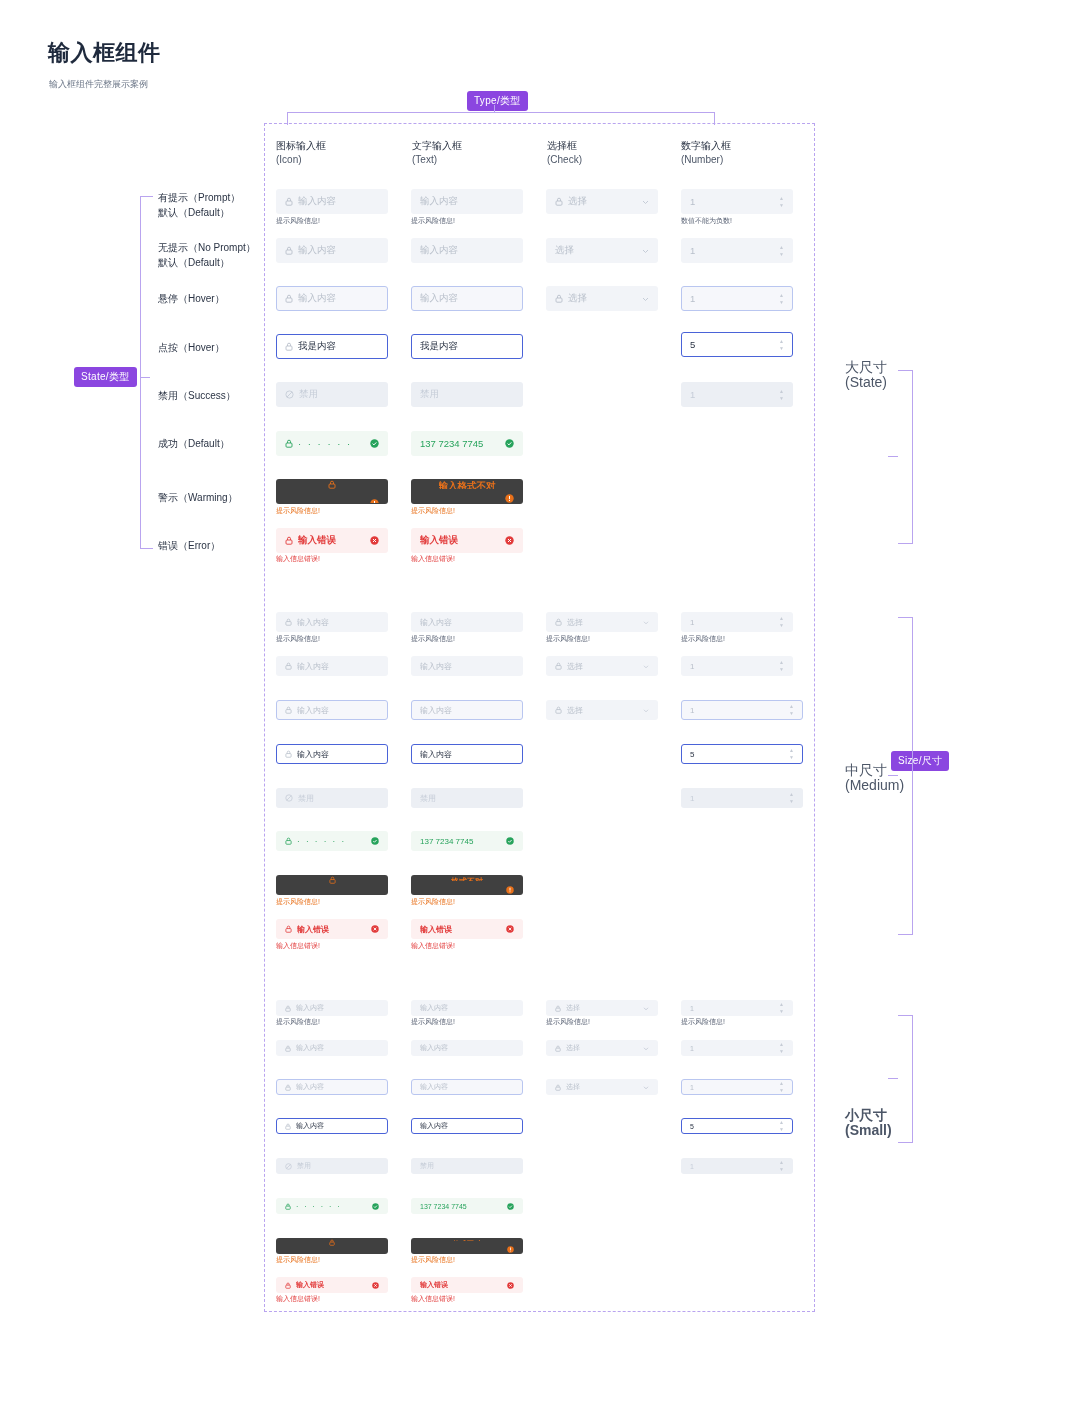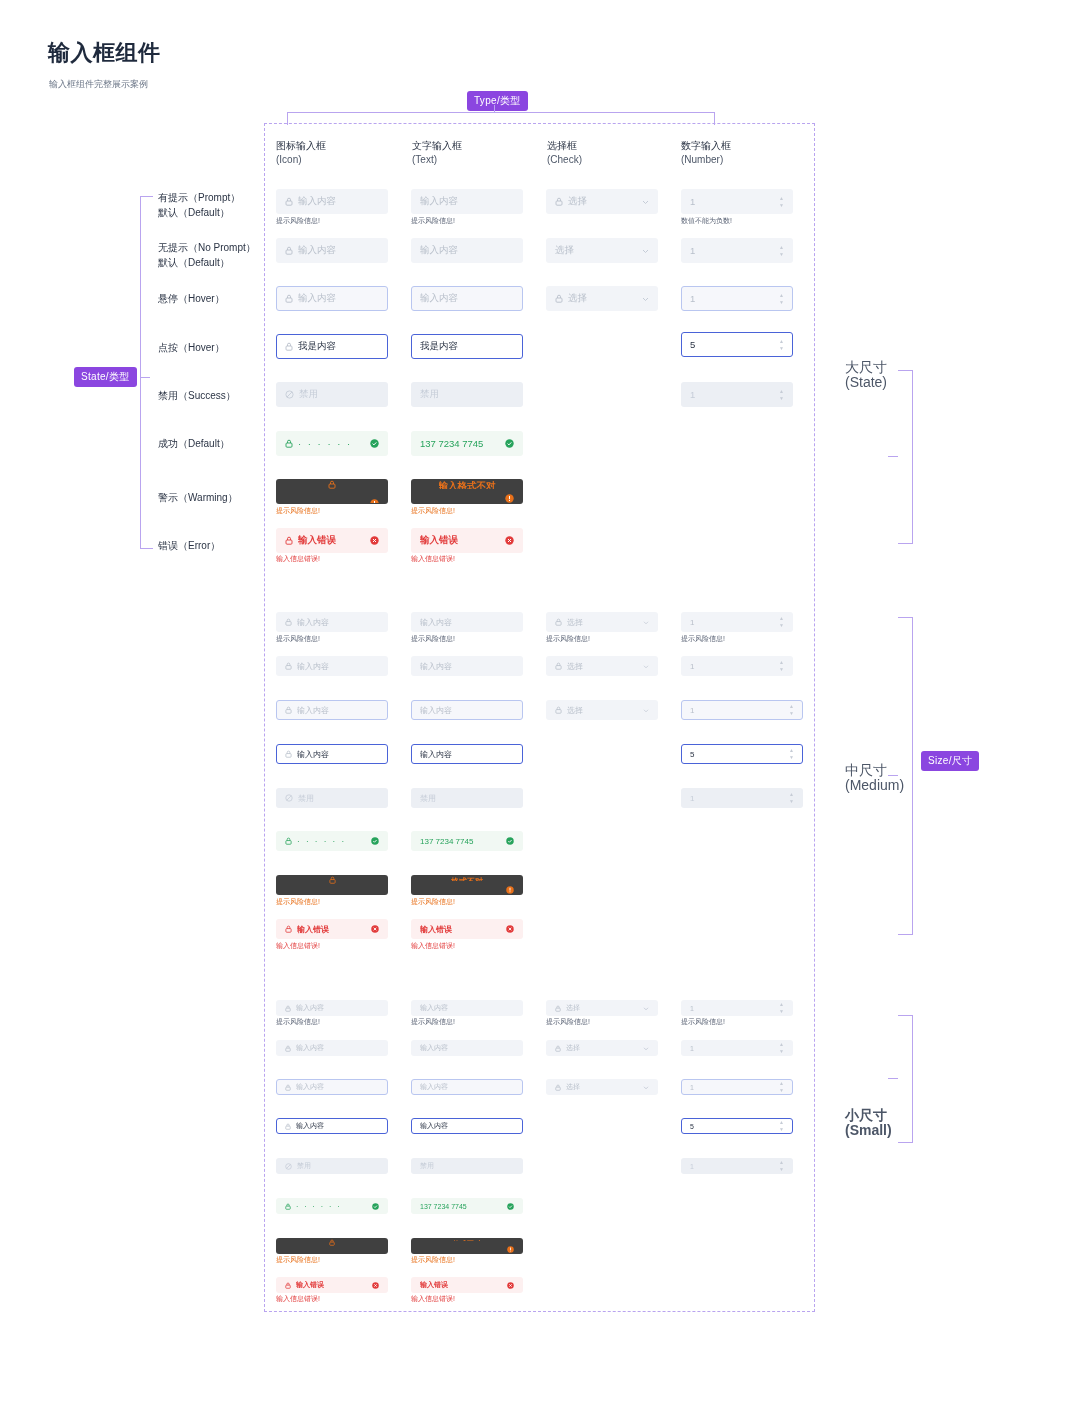--- a/index.html
+++ b/index.html
@@ -17,21 +17,21 @@
   .title{position:absolute;left:48px;top:38px;font-size:22px;font-weight:bold;color:#1f2a3d;letter-spacing:.5px;}
   .subtitle{position:absolute;left:49px;top:78px;font-size:9px;color:#6b7687;}
 
   
   .badge{
     position:absolute;background:#8b46e0;color:#fff;font-size:10px;
     padding:3px 7px;border-radius:3px;white-space:nowrap;letter-spacing:.3px;
   }
   .badge-type{left:467px;top:91px;}
   .badge-state{left:74px;top:367px;}
-  .badge-size{left:921px;top:751px;}
+  .badge-size{left:891px;top:751px;}
 
   
   .br{position:absolute;border-color:#b9a4ef;}
   
   .type-bracket{
     left:287px;top:112px;width:426px;height:12px;
     border-top:1px solid #b9a4ef;border-left:1px solid #b9a4ef;border-right:1px solid #b9a4ef;
   }
   .type-stem{left:494px;top:105px;width:1px;height:8px;border-left:1px solid #b9a4ef;}
 

